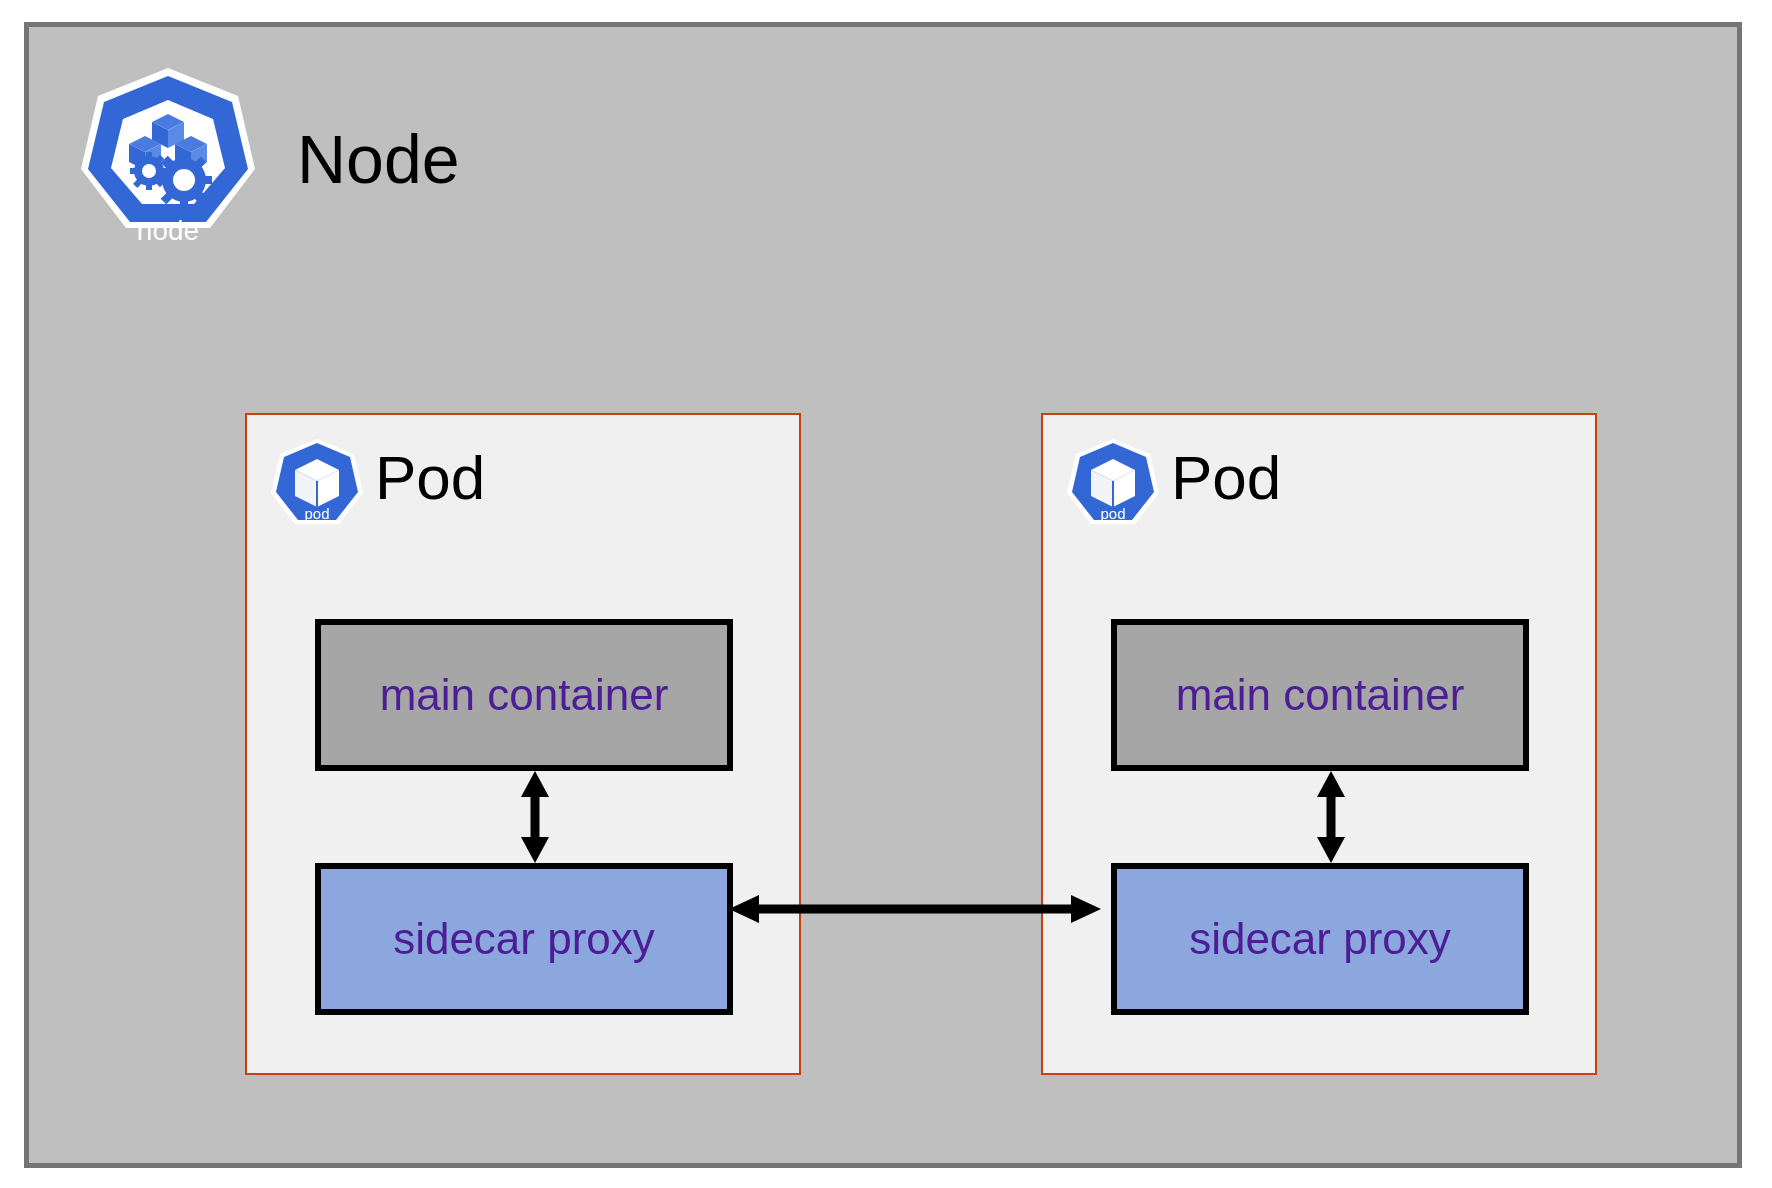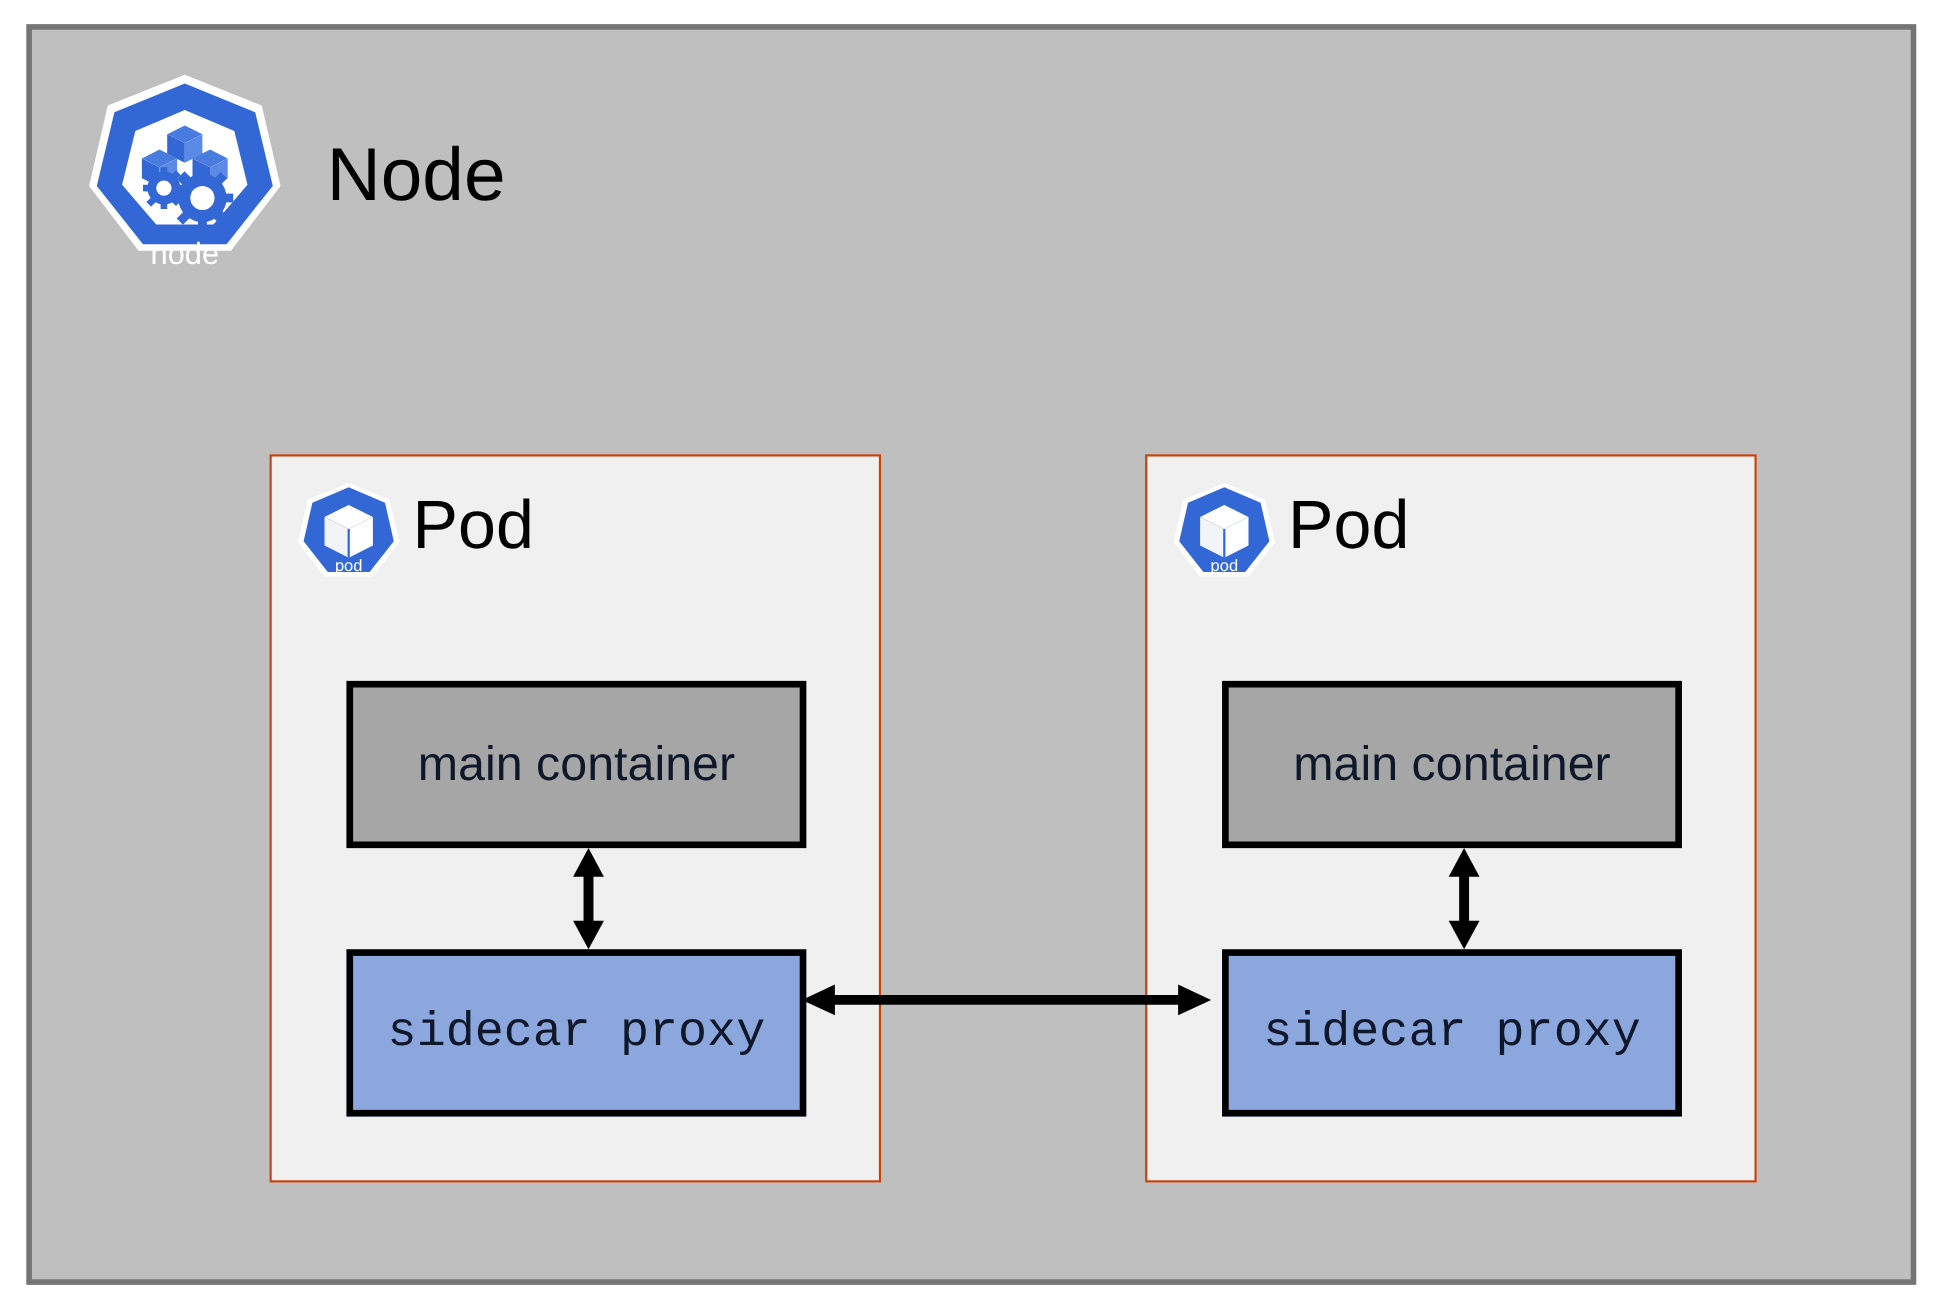--- a/index.html
+++ b/index.html
@@ -80,37 +80,36 @@
 
   
   .cbox {
     position: absolute;
     border: 6px solid #000000;
     box-sizing: border-box;
     display: flex;
     align-items: center;
     justify-content: center;
     font-size: 44px;
-    color: #0f172a;
+    color: #4c1d95;
     white-space: nowrap;
   }
   .cbox.main {
     background: #a6a6a6;
     left: 68px;
     top: 204px;
     width: 418px;
     height: 152px;
   }
   .cbox.sidecar {
     background: #8ba7de;
     left: 68px;
     top: 448px;
     width: 418px;
     height: 152px;
-    font-family: Liberation Mono, monospace;
   }
 
   
   .arrow-vertical {
     position: absolute;
     left: 266px;
     top: 356px;
     width: 44px;
     height: 92px;
   }

